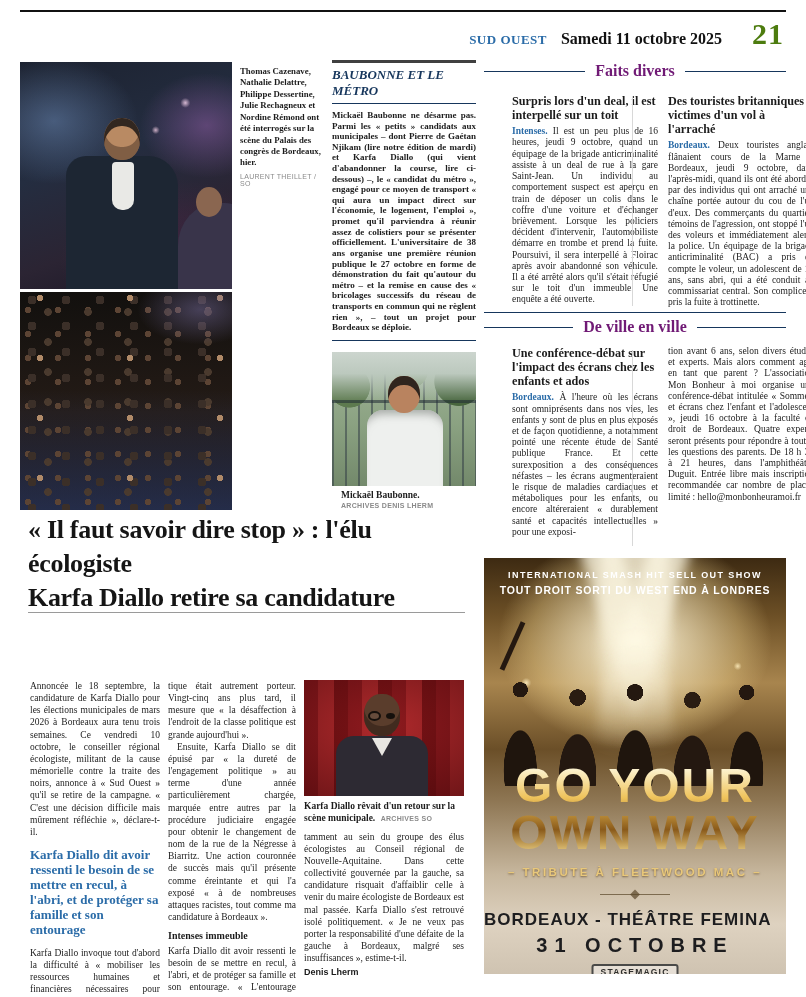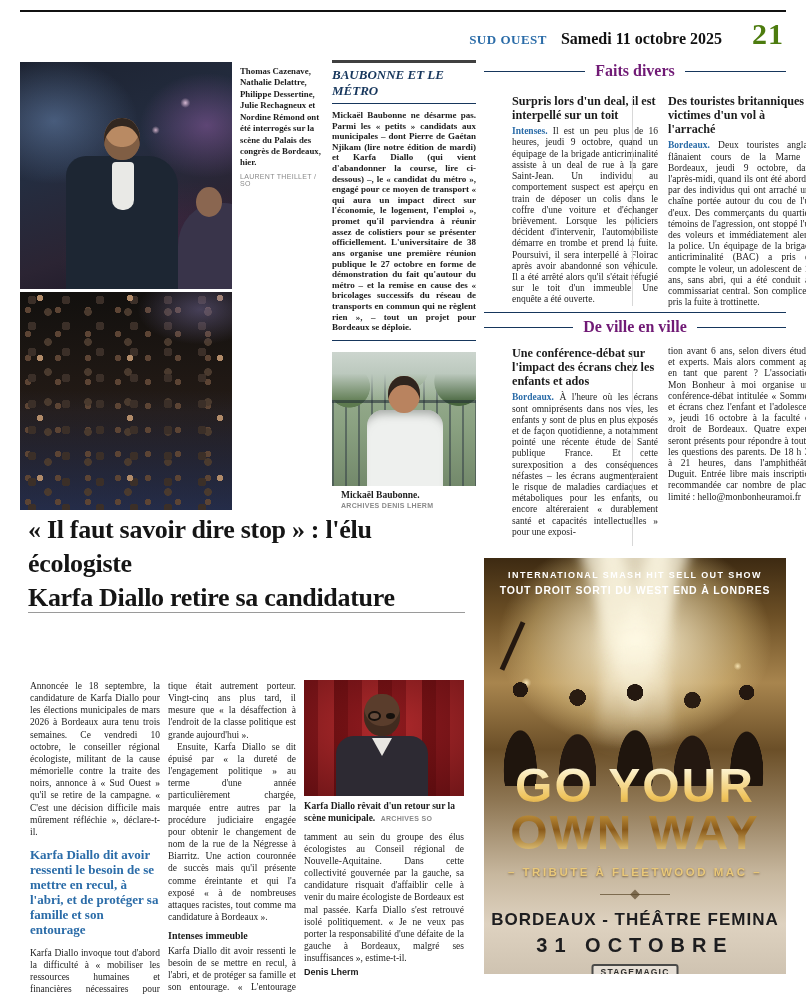--- a/index.html
+++ b/index.html
@@ -118,21 +118,21 @@
   .ad-title{position:absolute;top:204px;width:100%;text-align:center;font-weight:900;font-size:48px;line-height:.98;
             letter-spacing:2px;background:linear-gradient(180deg,#fdf6d8 5%,#efc35b 38%,#8a5a1a 72%,#f3d98c 100%);
             -webkit-background-clip:text;background-clip:text;color:transparent;
             text-shadow:0 0 14px rgba(80,50,10,.0);}
   .ad-tribute{position:absolute;top:308px;width:100%;text-align:center;color:#e9c87a;font-weight:bold;
               font-size:11.5px;letter-spacing:2.5px;text-shadow:0 1px 2px rgba(60,35,5,.6);}
   .ad-ornament{position:absolute;top:336px;left:50%;transform:translateX(-50%);width:70px;height:1px;
                background:rgba(90,70,40,.7);}
   .ad-ornament::after{content:"";position:absolute;left:50%;top:-3px;width:7px;height:7px;transform:translateX(-50%) rotate(45deg);
                background:rgba(90,70,40,.7);}
-  .ad-venue{position:absolute;top:352px;width:100%;text-align:center;color:#1d1d1f;font-weight:bold;
+  .ad-venue{position:absolute;top:352px;width:100%;color:#1d1d1f;font-weight:bold;
             font-size:17px;letter-spacing:1px;}
   .ad-date{position:absolute;top:376px;width:100%;text-align:center;color:#1d1d1f;font-weight:bold;
            font-size:20px;letter-spacing:7px;}
   .ad-brandbox{position:absolute;top:406px;left:50%;transform:translateX(-50%);border:2px solid #4a4a48;
                border-radius:3px;padding:1px 7px;font-weight:bold;font-size:8.5px;letter-spacing:1.2px;color:#2e2e2c;
                background:rgba(255,255,255,.45);}
 
   
   .headline{position:absolute;left:28px;top:513px;width:452px;font-weight:bold;font-size:26px;line-height:1.3;
             letter-spacing:-.3px;color:#151515;}

